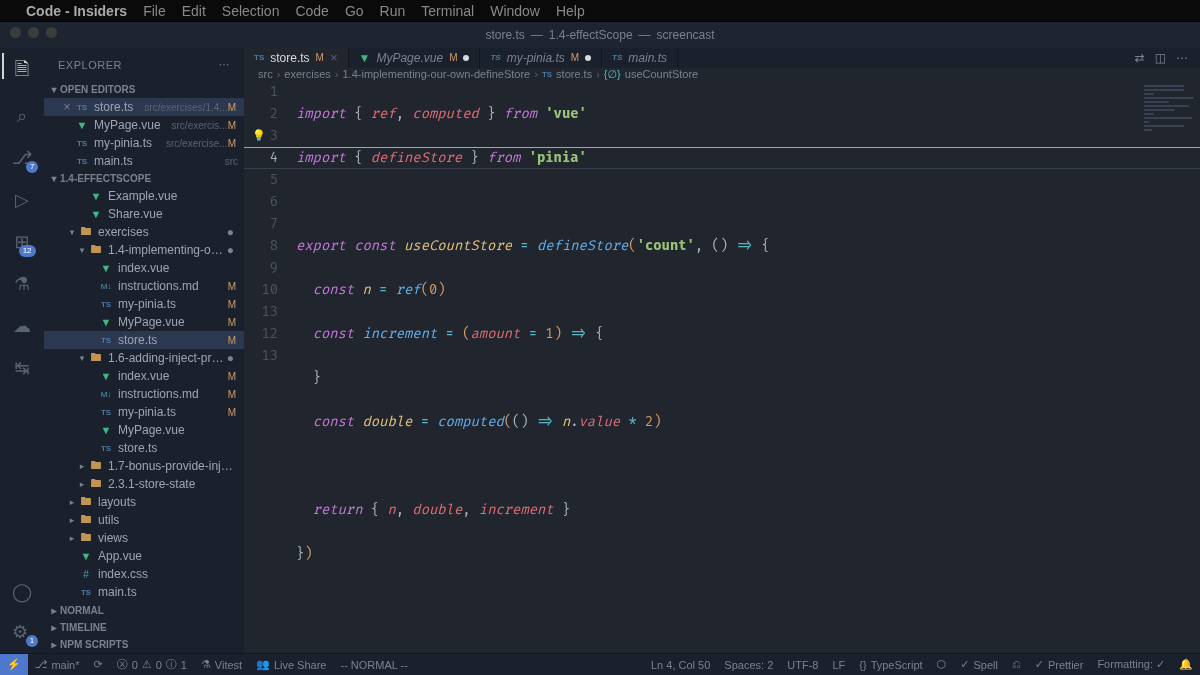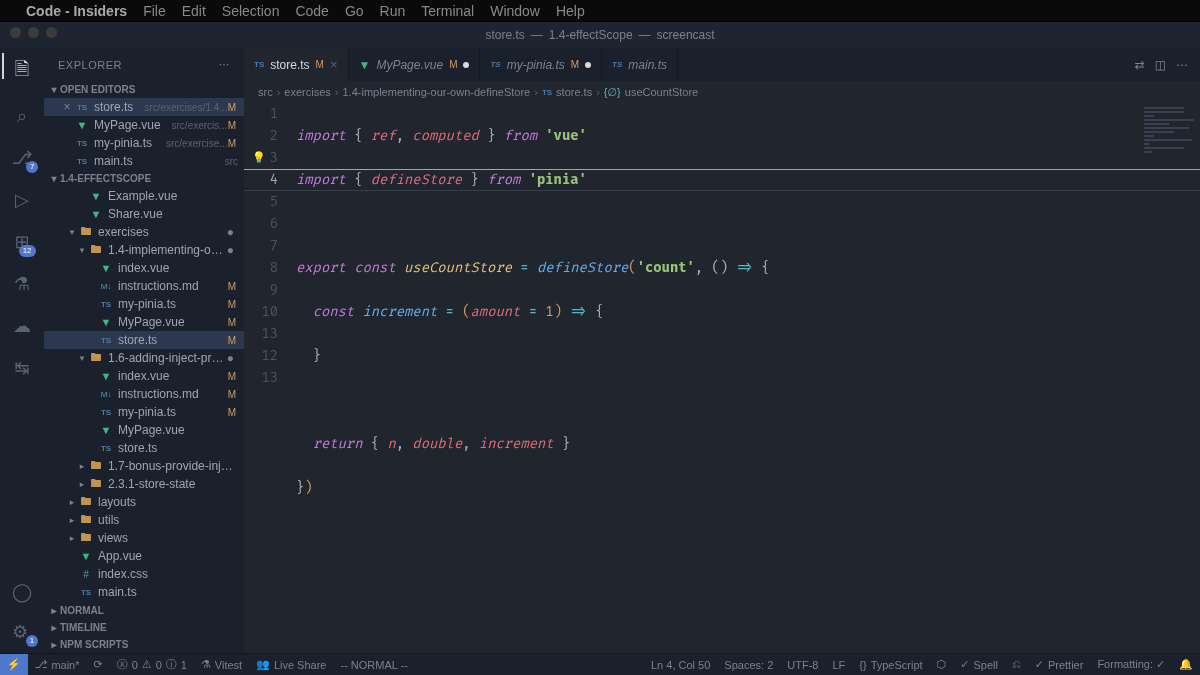--- a/index.html
+++ b/index.html
@@ -509,22 +509,24 @@
           <div class="ln">10</div>
           <div class="ln">13</div>
           <div class="ln">12</div>
           <div class="ln">13</div>
         </div>
       <div class="code">
 <div class="line"><span class="kw">import</span> <span class="punc">{</span> <span class="prop">ref</span><span class="punc">,</span> <span class="prop">computed</span> <span class="punc">}</span> <span class="kw2">from</span> <span class="str">'vue'</span></div>
 <div class="line"><span class="kw">import</span> <span class="punc">{</span> <span class="prop">defineStore</span> <span class="punc">}</span> <span class="kw2">from</span> <span class="str">'pinia'</span></div>
 <div class="line"></div>
 <div class="line"><span class="kw">export</span> <span class="kw">const</span> <span class="var">useCountStore</span> <span class="op">=</span> <span class="fn">defineStore</span><span class="pn">(</span><span class="str">'count'</span><span class="punc">,</span> <span class="punc">()</span> <span class="op">=&gt;</span> <span class="punc">{</span></div>
+<div class="line">  <span class="kw">const</span> <span class="var">n</span> <span class="op">=</span> <span class="fn">ref</span><span class="pn">(</span><span class="num">0</span><span class="pn">)</span></div>
 <div class="line">  <span class="kw">const</span> <span class="fn">increment</span> <span class="op">=</span> <span class="pn">(</span><span class="param">amount</span> <span class="op">=</span> <span class="num">1</span><span class="pn">)</span> <span class="op">=&gt;</span> <span class="punc">{</span></div>
 <div class="line">  <span class="punc">}</span></div>
+<div class="line">  <span class="kw">const</span> <span class="var">double</span> <span class="op">=</span> <span class="fn">computed</span><span class="pn">(</span><span class="punc">()</span> <span class="op">=&gt;</span> <span class="var">n</span><span class="punc">.</span><span class="prop">value</span> <span class="op">*</span> <span class="num">2</span><span class="pn">)</span></div>
 <div class="line"></div>
 <div class="line">  <span class="kw">return</span> <span class="punc">{</span> <span class="prop">n</span><span class="punc">,</span> <span class="prop">double</span><span class="punc">,</span> <span class="prop">increment</span> <span class="punc">}</span></div>
 <div class="line"><span class="punc">}</span><span class="pn">)</span></div>
 <div class="line"></div>
       </div>
       <div class="minimap">
         <div class="blob"></div>
           <div class="blob"></div>
           <div class="blob" style="width:10px"></div>
         <div class="blob" style="width:50px"></div>

